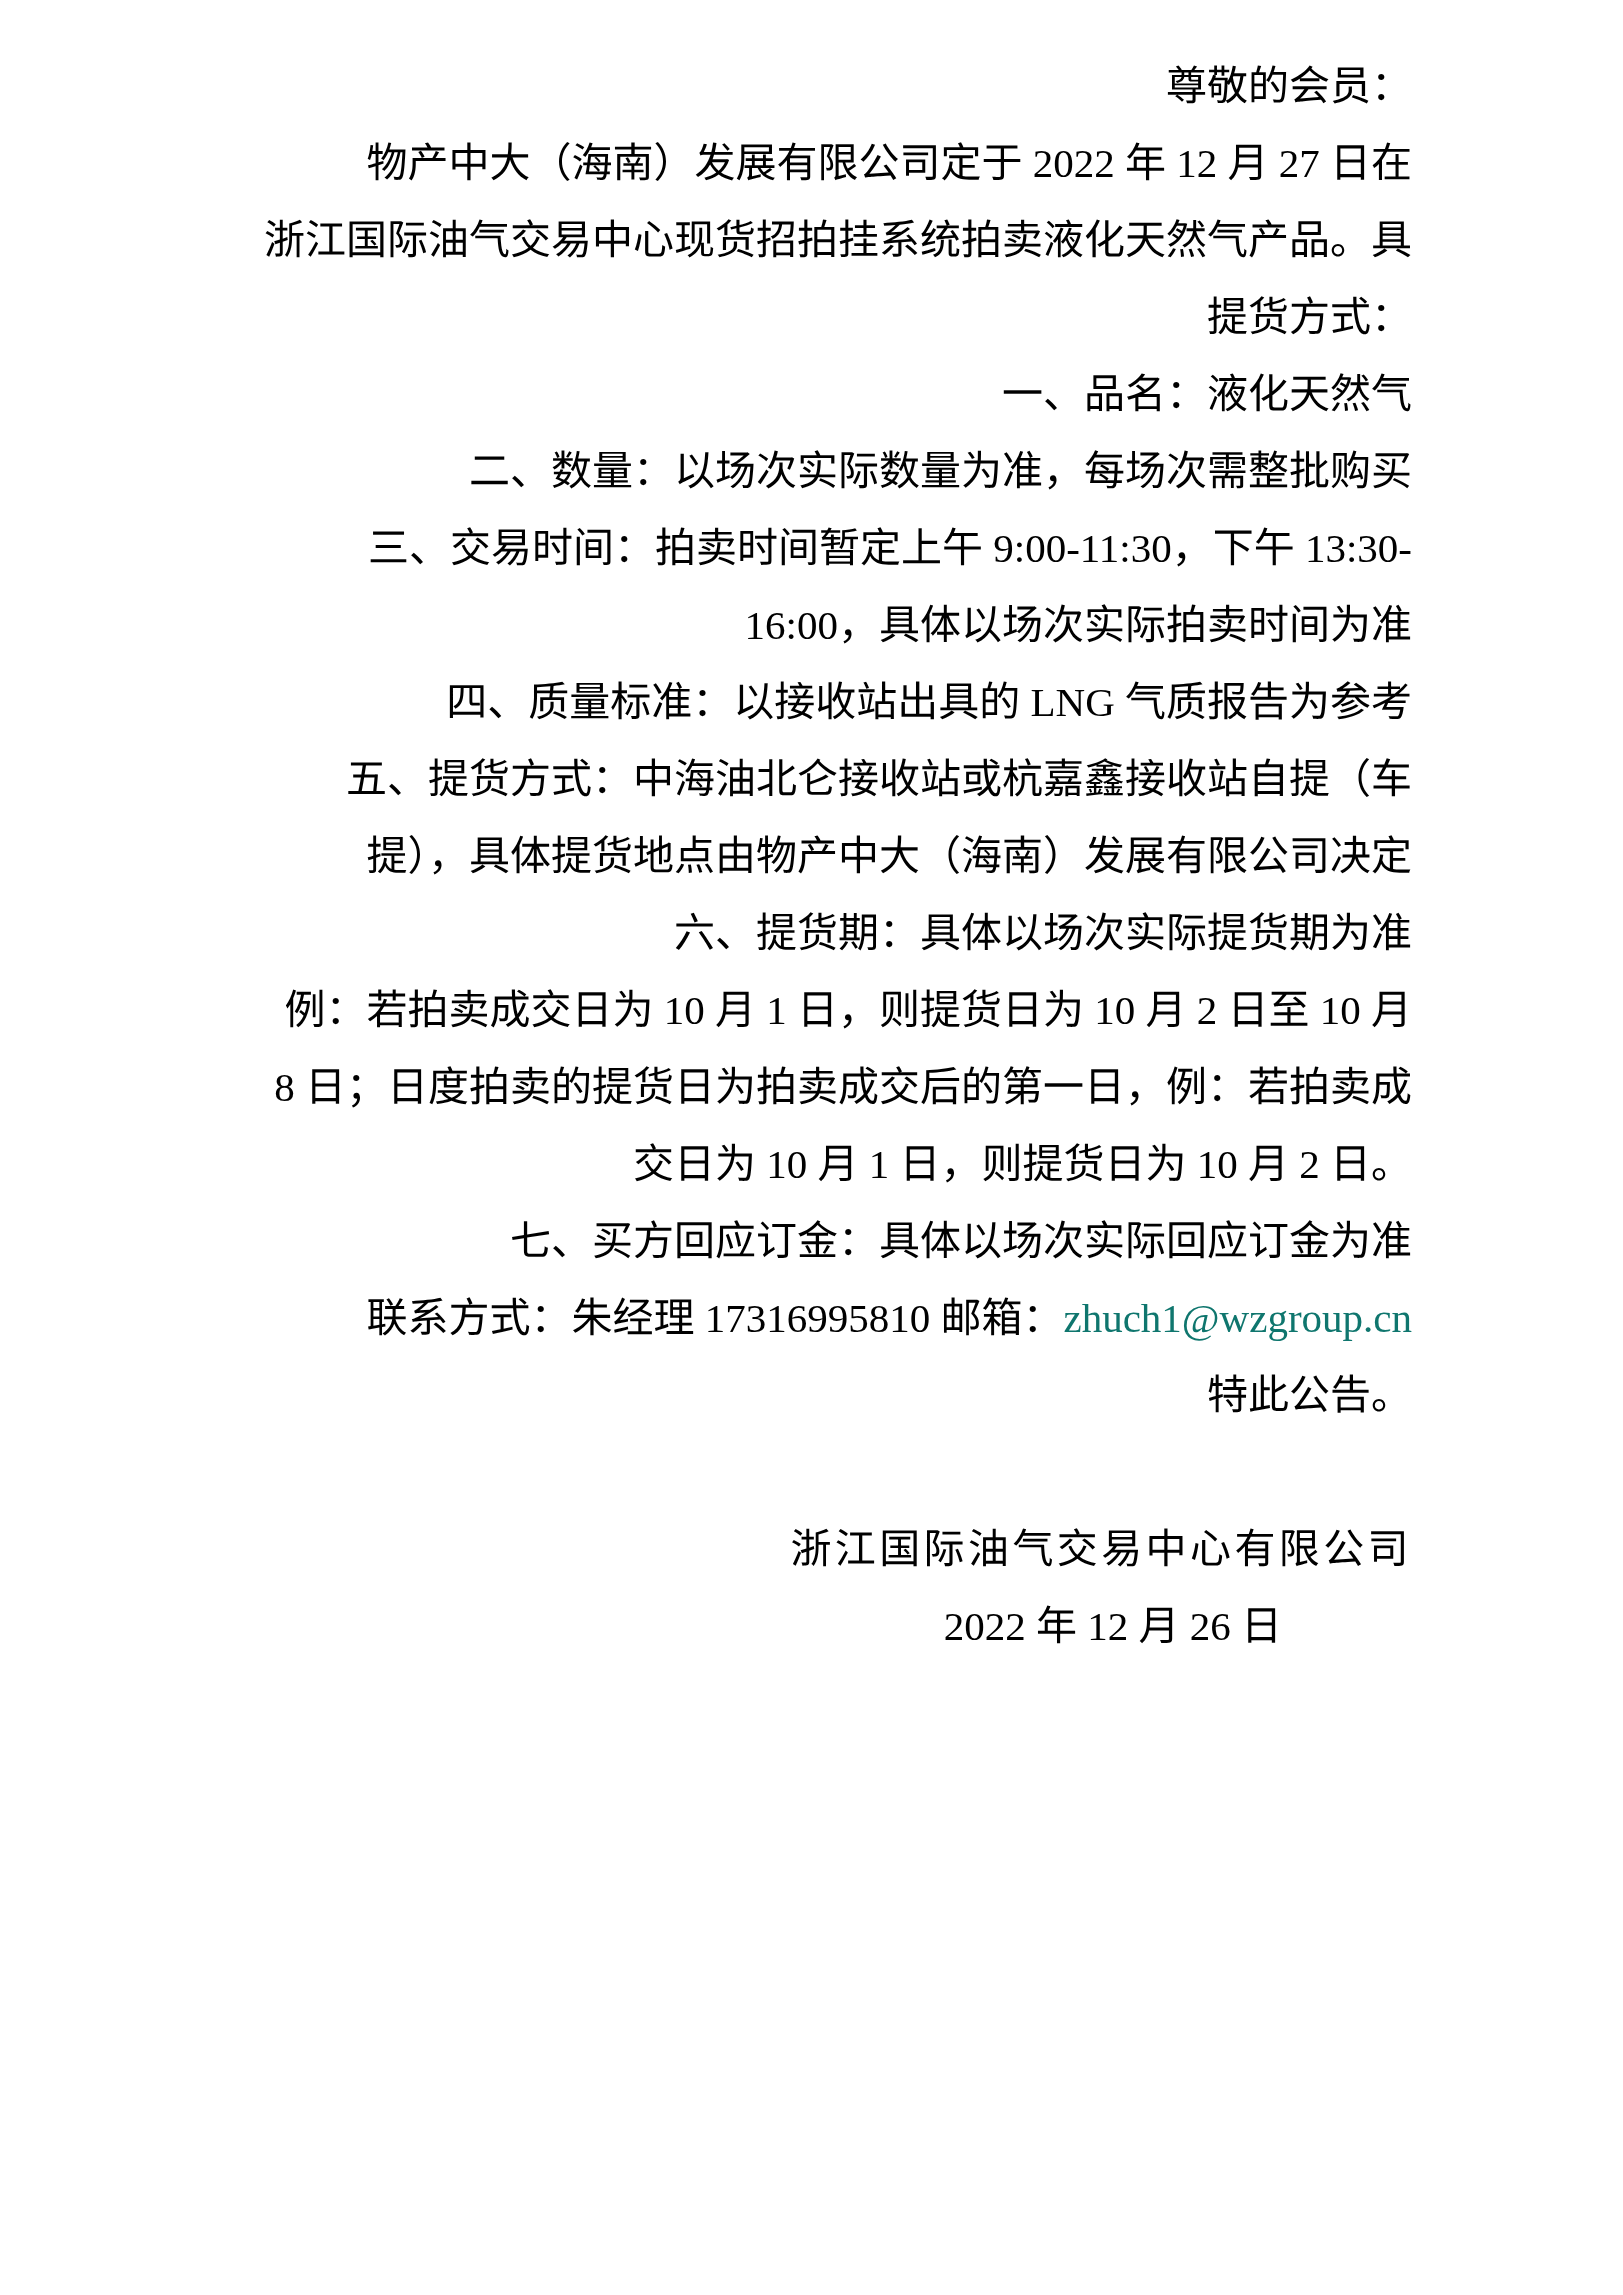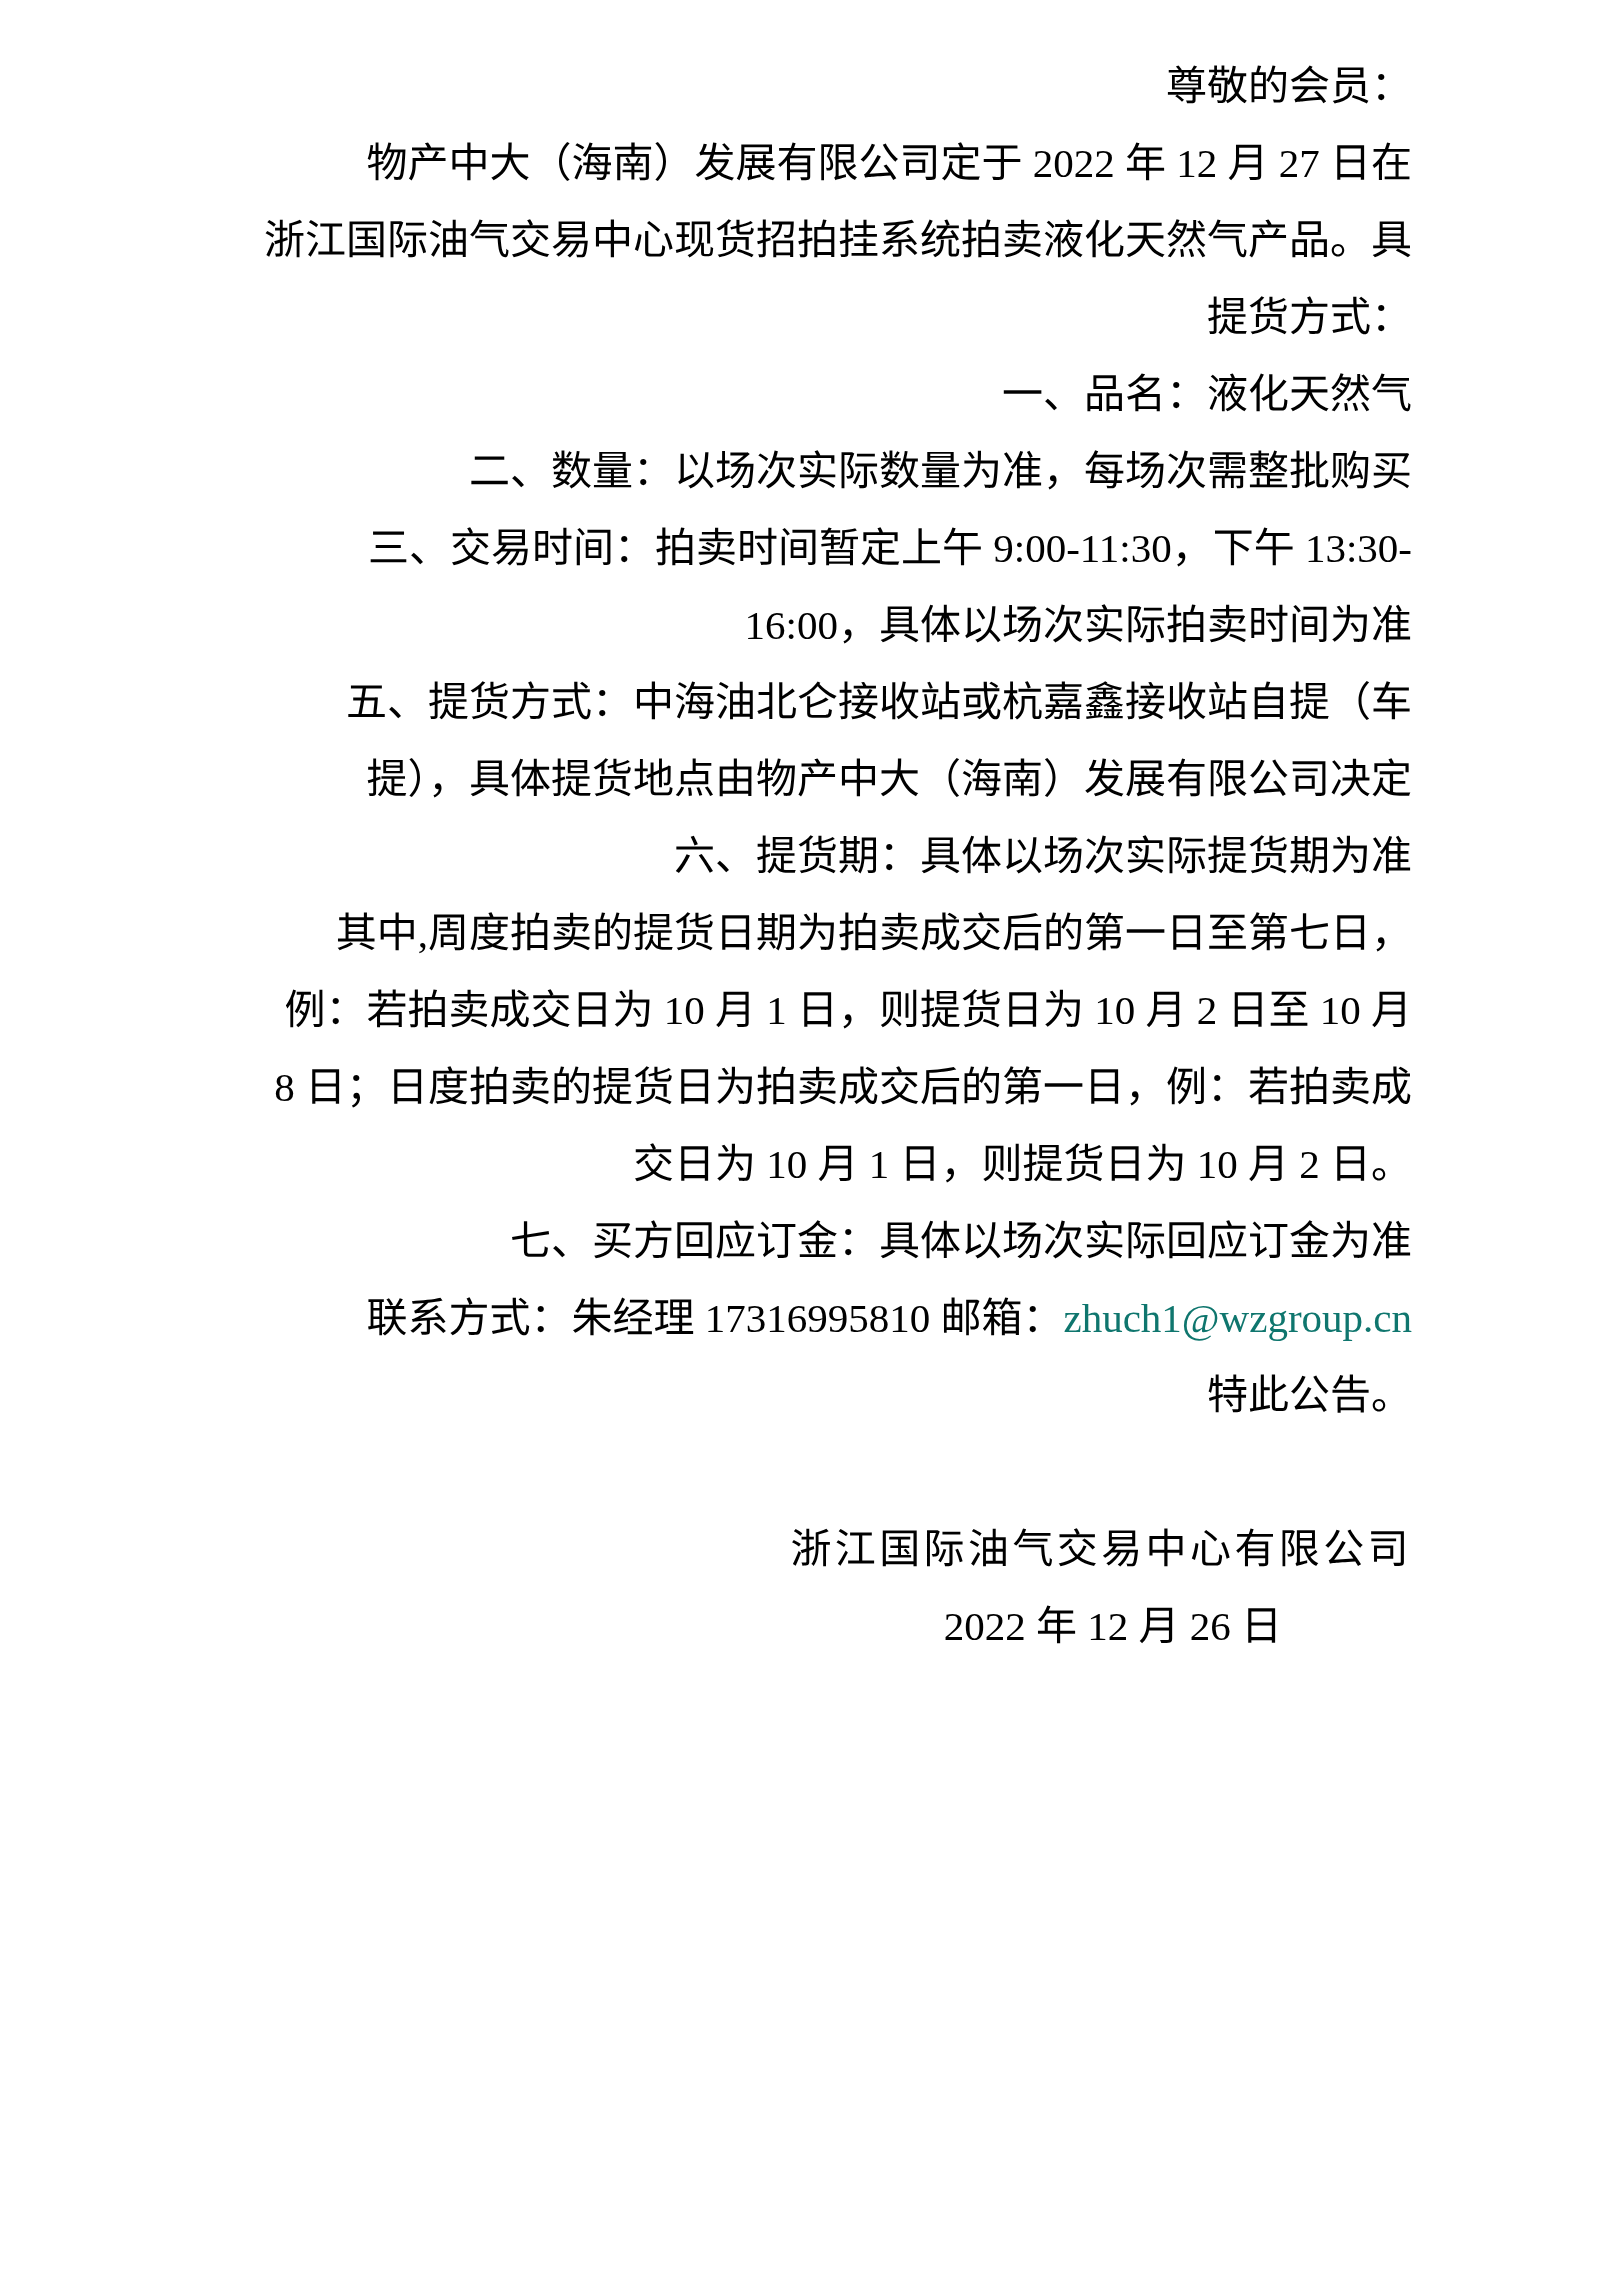--- a/index.html
+++ b/index.html
@@ -51,24 +51,24 @@
   <div class="line">尊敬的会员：</div>
 
   <div class="line indent">物产中大（海南）发展有限公司定于 2022 年 12 月 27 日在</div>
   <div class="line">浙江国际油气交易中心现货招拍挂系统拍卖液化天然气产品。具</div>
   <div class="line">提货方式：</div>
 
   <div class="line indent">一、品名：液化天然气</div>
   <div class="line indent">二、数量：以场次实际数量为准，每场次需整批购买</div>
   <div class="line indent">三、交易时间：拍卖时间暂定上午 9:00-11:30，下午 13:30-</div>
   <div class="line">16:00，具体以场次实际拍卖时间为准</div>
+  <div class="line indent">四、质量标准：以接收站出具的 LNG 气质报告为参考</div>
   <div class="line indent">五、提货方式：中海油北仑接收站或杭嘉鑫接收站自提（车</div>
   <div class="line">提），具体提货地点由物产中大（海南）发展有限公司决定</div>
   <div class="line indent">六、提货期：具体以场次实际提货期为准</div>
-  <div class="line indent">其中,周度拍卖的提货日期为拍卖成交后的第一日至第七日，</div>
   <div class="line">例：若拍卖成交日为 10 月 1 日，则提货日为 10 月 2 日至 10 月</div>
   <div class="line">8 日；日度拍卖的提货日为拍卖成交后的第一日，例：若拍卖成</div>
   <div class="line">交日为 10 月 1 日，则提货日为 10 月 2 日。</div>
   <div class="line indent">七、买方回应订金：具体以场次实际回应订金为准</div>
 
   <div class="line indent"><span>联系方式：朱经理 17316995810 邮箱：</span><a class="email">zhuch1@wzgroup.cn</a></div>
 
   <div class="line indent">特此公告。</div>
 
   <div class="line"></div>

